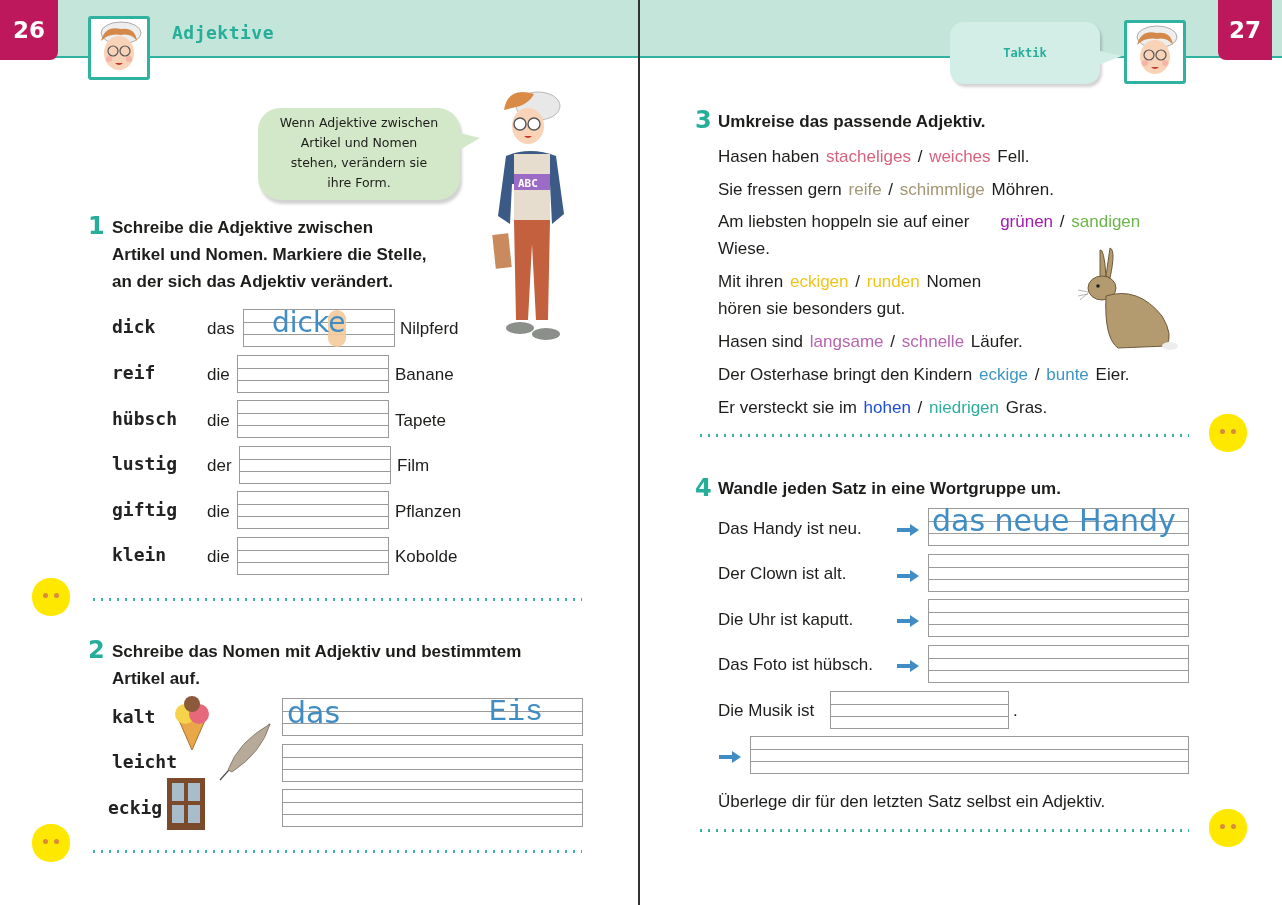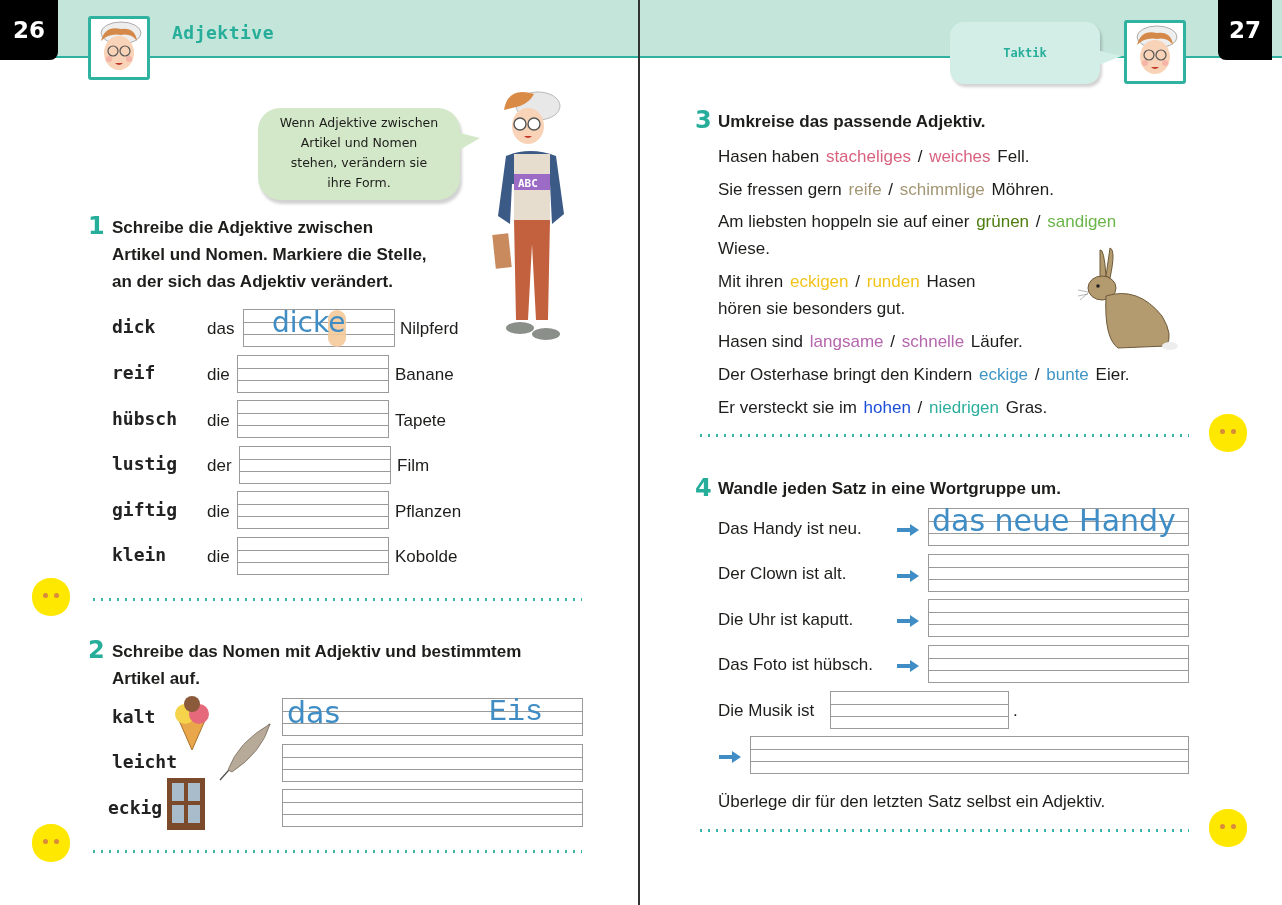--- a/index.html
+++ b/index.html
@@ -5,21 +5,21 @@
   * { box-sizing: border-box; margin: 0; padding: 0; }
   html, body { width: 1282px; height: 905px; overflow: hidden; background: #ffffff; }
   body { position: relative; font-family: "Liberation Sans", sans-serif; color: #1d1d1b; }
 
   .abs { position: absolute; }
 
   
   .band { position: absolute; top: 0; height: 58px; background: #c4e6da; border-bottom: 2px solid #2fb3a0; }
   .band.left { left: 0; width: 639px; }
   .band.right { left: 640px; width: 642px; }
-  .pagenum { position: absolute; top: 0; height: 60px; background: #000000; color: #fff;
+  .pagenum { position: absolute; top: 0; height: 60px; background: #be185d; color: #fff;
              font-family: "DejaVu Sans", sans-serif; font-weight: bold; font-size: 23px;
              display: flex; align-items: center; justify-content: center; }
   .pagenum.left { left: 0; width: 58px; border-bottom-right-radius: 8px; }
   .pagenum.right { left: 1218px; width: 54px; border-bottom-left-radius: 8px; }
 
   .avatar { position: absolute; width: 62px; height: 64px; background: #fff; border: 3px solid #2fb3a0; border-radius: 3px; overflow: hidden; }
   .chapter-title { position: absolute; left: 172px; top: 22px; font-family: "DejaVu Sans Mono", monospace; font-weight: bold; font-size: 18px; color: #27ae9a; letter-spacing: 0.5px; }
 
   .taktik-bubble { position: absolute; left: 950px; top: 22px; width: 150px; height: 62px; background: #d3eee7;
                    border-radius: 14px; box-shadow: 2px 3px 3px rgba(0,0,0,0.18); display: flex; align-items: center; justify-content: center; }
@@ -254,32 +254,32 @@
 </div>
 <div class="sent" style="left:718px;top:179px;">
   <span>Sie fressen gern</span>
   <span class="opt" style="color:#a39674;">reife</span>
   <span>/</span>
   <span class="opt" style="color:#a39674;">schimmlige</span>
   <span>Möhren.</span>
 </div>
 <div class="sent" style="left:718px;top:211px;">
   <span>Am liebsten hoppeln sie auf einer</span>
-  <span class="opt" style="color:#4d7c0f;">grünen</span>
+  <span class="opt" style="color:#a21caf;margin-left:24px;">grünen</span>
   <span>/</span>
   <span class="opt" style="color:#6bb64a;">sandigen</span>
 </div>
 <div class="sent" style="left:718px;top:238px;">Wiese.</div>
 
 <div class="sent" style="left:718px;top:271px;">
   <span>Mit ihren</span>
   <span class="opt" style="color:#f2c31a;">eckigen</span>
   <span>/</span>
   <span class="opt" style="color:#f2c31a;">runden</span>
-  <span>Hasen</span>
+  <span>Nomen</span>
 </div>
 <div class="sent" style="left:718px;top:298px;">hören sie besonders gut.</div>
 
 <div class="sent" style="left:718px;top:331px;">
   <span>Hasen sind</span>
   <span class="opt" style="color:#b566ad;">langsame</span>
   <span>/</span>
   <span class="opt" style="color:#b566ad;">schnelle</span>
   <span>Läufer.</span>
 </div>

